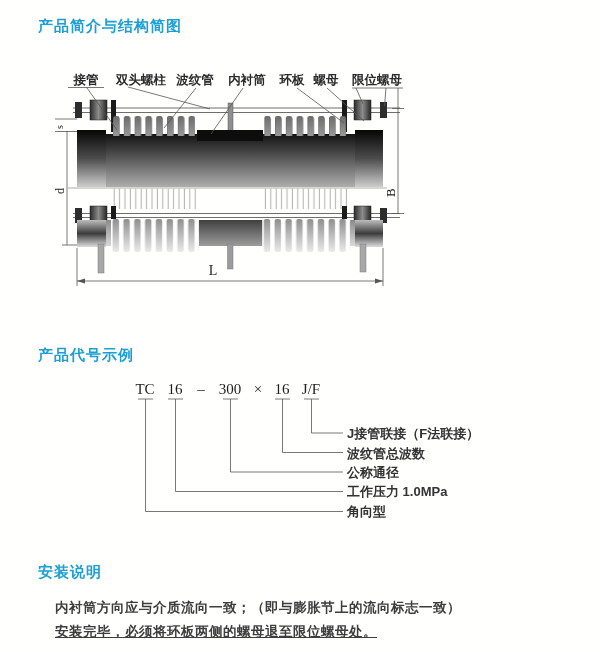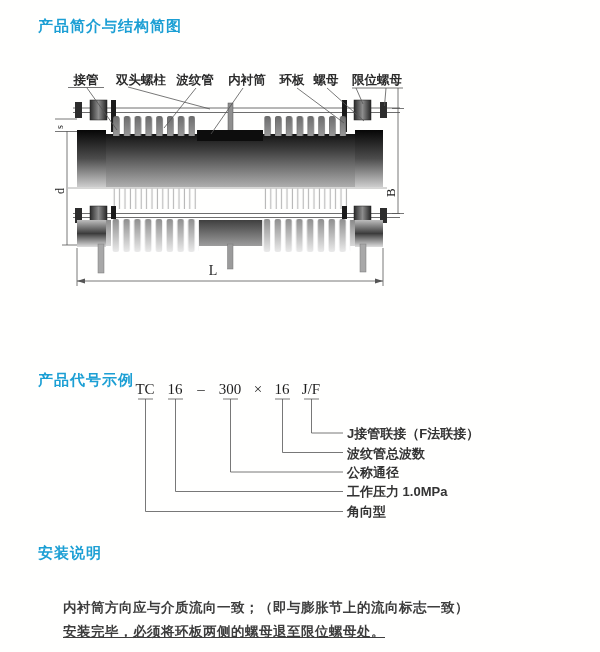--- a/index.html
+++ b/index.html
@@ -5,21 +5,21 @@
   html,body{margin:0;padding:0;}
   body{
     width:600px;height:652px;position:relative;background:#fffffe;
     font-family:"Liberation Sans",sans-serif;overflow:hidden;
   }
   .sec-title{
     position:absolute;left:38px;font-size:15px;font-weight:bold;
     color:#1c9fd4;letter-spacing:1px;
   }
   .install-line{
-    position:absolute;left:63px;font-size:13.5px;font-weight:600;
+    position:absolute;left:55px;font-size:13.5px;font-weight:600;
     color:#3d3d3d;letter-spacing:.5px;white-space:nowrap;
   }
   svg{position:absolute;left:0;display:block;}
   .cjk-label{font-size:12.5px;font-weight:bold;fill:#2b2b2b;}
   .dim-letter{font-family:"Liberation Serif",serif;fill:#222;}
   .code-seg{font-family:"Liberation Serif",serif;font-size:15px;fill:#1e1e1e;}
   .callout{font-size:13px;font-weight:600;fill:#333;}
   .thinln{stroke:#555;stroke-width:.8;fill:none;}
 </style>
 </head>
@@ -160,21 +160,21 @@
     <text class="dim-letter" font-size="12" transform="translate(63.5,194) rotate(-90)">d</text>
     <path class="thinln" d="M398,88 V214 M392,108.5 H404 M392,213.5 H404"></path>
     <text class="dim-letter" font-size="13" transform="translate(395,197) rotate(-90)">B</text>
     <path class="thinln" d="M77,248 V286 M383,248 V286 M77,281 H383"></path>
     <path d="M77,281 l8,-2.4 v4.8 z" fill="#555"></path>
     <path d="M383,281 l-8,-2.4 v4.8 z" fill="#555"></path>
     <text class="dim-letter" font-size="14" x="213" y="275" text-anchor="middle">L</text>
   </g>
 </svg>
 
-<div class="sec-title" style="top:346px;margin-top:25px;">产品代号示例</div>
+<div class="sec-title" style="top:346px;">产品代号示例</div>
 
 <svg style="top:373px;" width="600" height="158" viewBox="0 373 600 158">
   <g>
     <text class="code-seg" x="145" y="394" text-anchor="middle">TC</text>
     <text class="code-seg" x="175" y="394" text-anchor="middle">16</text>
     <text class="code-seg" x="201" y="394" text-anchor="middle">–</text>
     <text class="code-seg" x="230" y="394" text-anchor="middle">300</text>
     <text class="code-seg" x="258" y="394" text-anchor="middle">×</text>
     <text class="code-seg" x="282" y="394" text-anchor="middle">16</text>
     <text class="code-seg" x="311" y="394" text-anchor="middle">J/F</text>
@@ -189,16 +189,16 @@
   </g>
   <g>
     <text class="callout" x="347" y="437.5">J接管联接（F法联接）</text>
     <text class="callout" x="347" y="457.5">波纹管总波数</text>
     <text class="callout" x="347" y="476.5">公称通径</text>
     <text class="callout" x="347" y="496">工作压力 1.0MPa</text>
     <text class="callout" x="347" y="515.5">角向型</text>
   </g>
 </svg>
 
-<div class="sec-title" style="top:544px;">安装说明</div>
+<div class="sec-title" style="top:563px;">安装说明</div>
 
 <div class="install-line" style="top:599px;">内衬筒方向应与介质流向一致；（即与膨胀节上的流向标志一致）</div>
 <div class="install-line" style="top:623px;text-decoration:underline;">安装完毕，必须将环板两侧的螺母退至限位螺母处。</div>
 
 </body></html>

